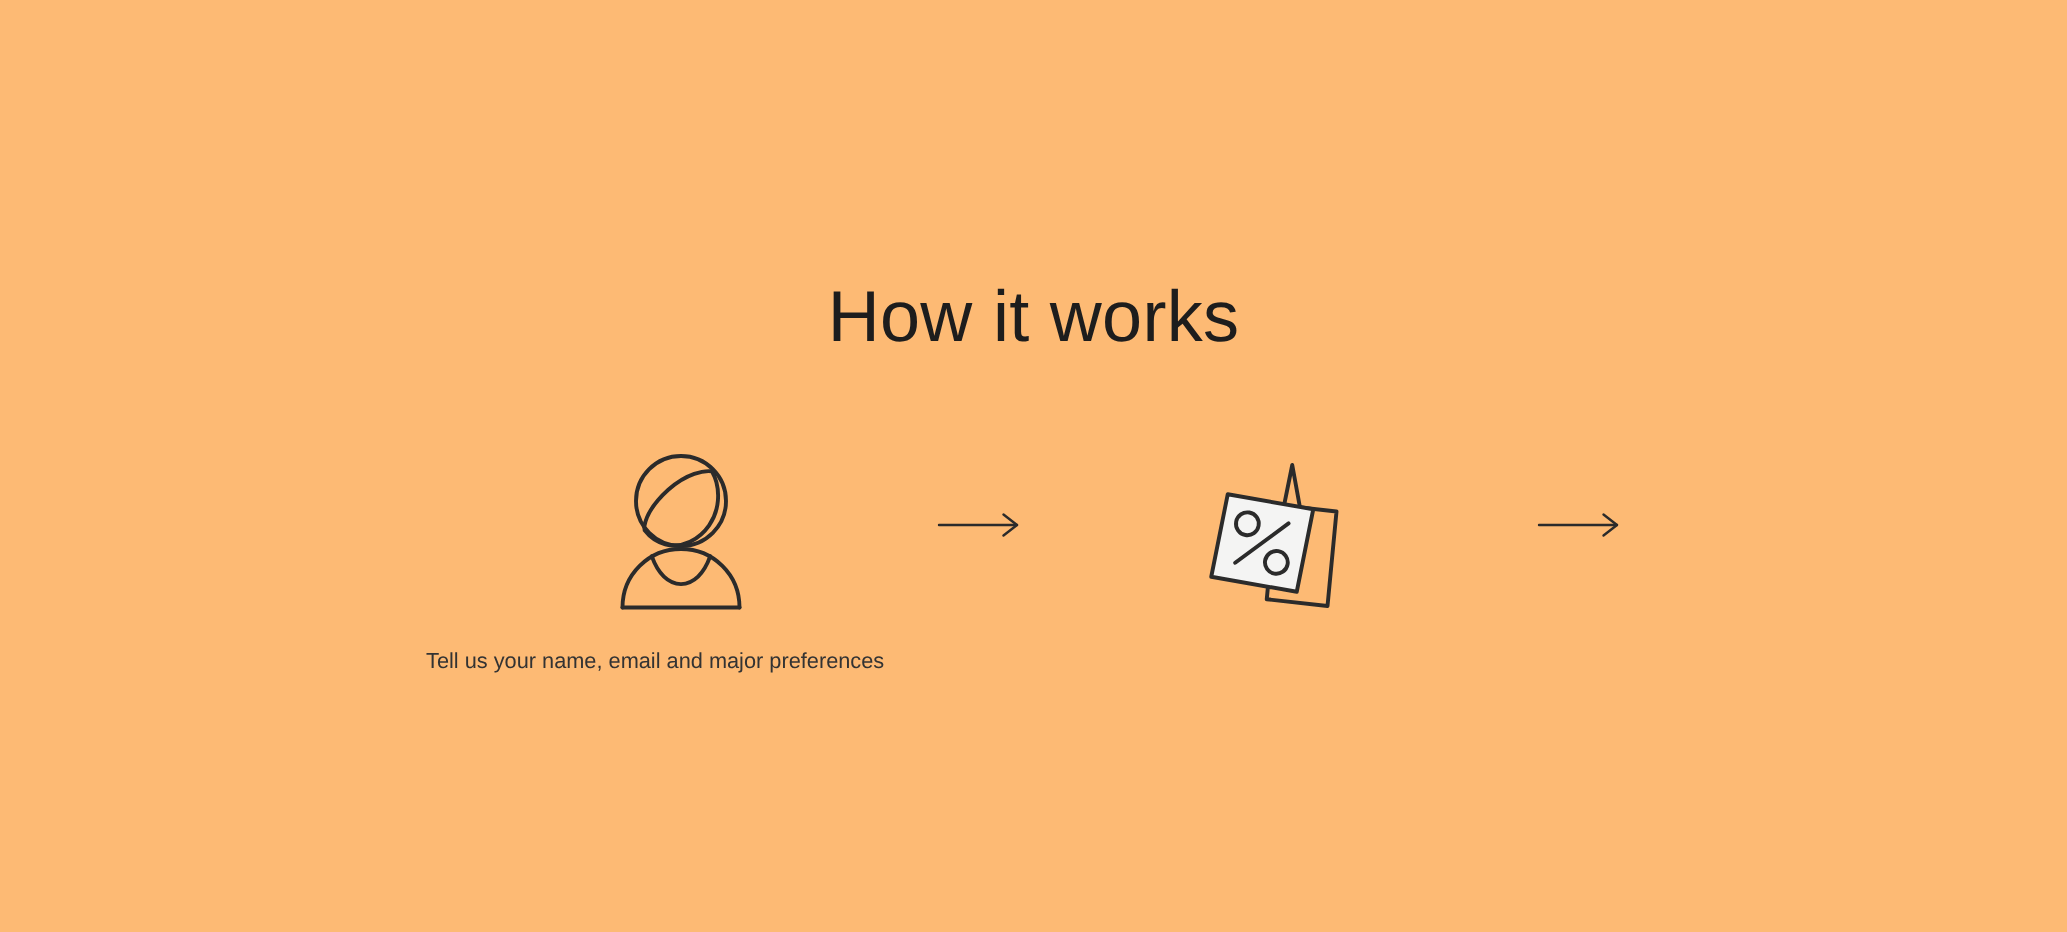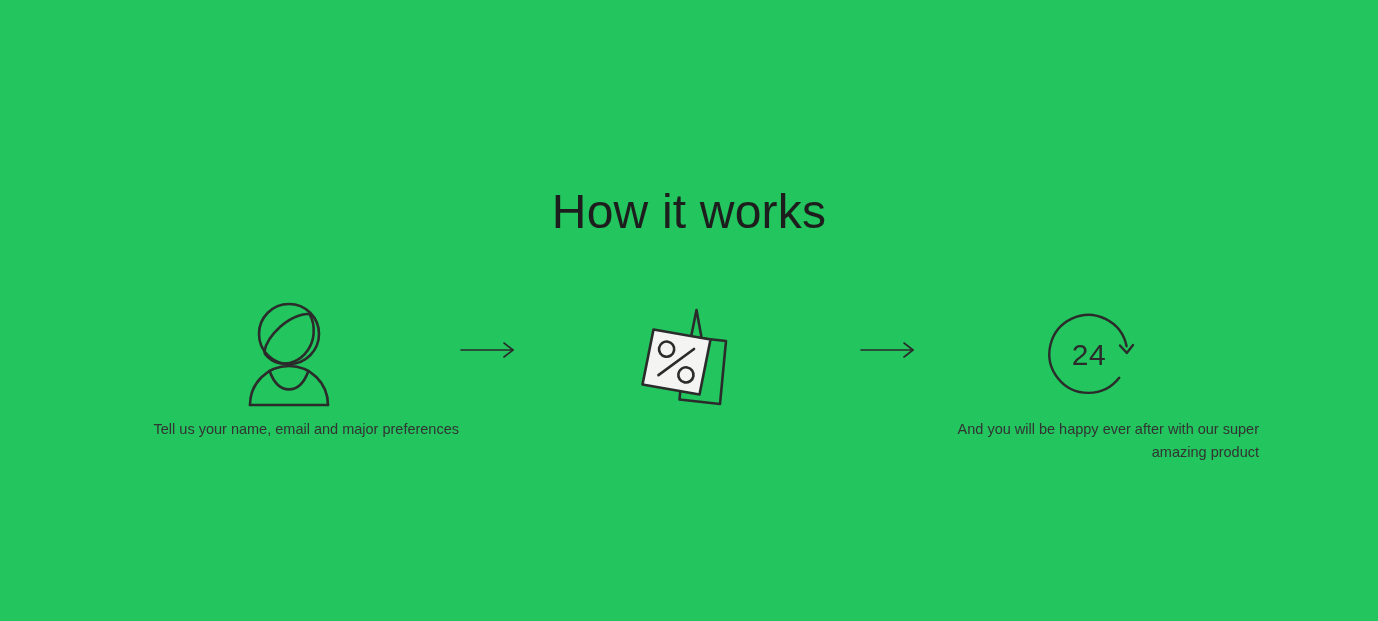--- a/index.html
+++ b/index.html
@@ -11,21 +11,21 @@
     height: 621px;
     background: #f4f4f3;
     font-family: "Liberation Sans", sans-serif;
     color: #2b2b2b;
     overflow: hidden;
   }
   .page {
     position: relative;
     width: 1378px;
     height: 621px;
-    background: #22c55e;
+    background: #fdba74;
   }
   .section-title {
     position: absolute;
     top: 140px;
     left: 0;
     width: 1378px;
     text-align: center;
     font-size: 48px;
     font-weight: 300;
     letter-spacing: 0.2px;
@@ -49,23 +49,23 @@
     flex-direction: column;
     align-items: center;
   }
   .step-icon {
     height: 118px;
     display: flex;
     align-items: center;
     justify-content: center;
   }
   .step-caption {
-    margin-top: 4px;
+    margin-top: 16px;
     width: 340px;
-    text-align: right;
+    text-align: left;
     font-size: 14.5px;
     font-weight: 400;
     line-height: 23px;
     color: #333333;
   }
   .step-connector {
     width: 70px;
     display: flex;
     align-items: flex-start;
     justify-content: center;
@@ -137,30 +137,15 @@
 
     <div class="step-connector">
       <span>
         <svg width="60" height="20" viewBox="0 0 60 20" fill="none" stroke="#2b2b2b" stroke-width="1.6" stroke-linecap="round" stroke-linejoin="round">
           <path d="M2 10 L54 10"></path>
           <path d="M45 3 L54 10 L45 17"></path>
         </svg>
       </span>
     </div>
 
-    <div class="step">
-      <div class="step-icon">
-        <span>
-          <svg width="100" height="100" viewBox="0 0 100 100" fill="none" stroke="#2b2b2b" stroke-width="2.4" stroke-linecap="round" stroke-linejoin="round">
-
-            <path d="M87.6 41.2 A39 39 0 1 0 80.2 72.8"></path>
-
-            <path d="M81.0 40.5 L87.8 48.0 L94.0 40.0"></path>
-
-            <text x="50" y="60" text-anchor="middle" font-family="'Liberation Sans', sans-serif" font-size="30" font-weight="300" letter-spacing="0.5" fill="#2b2b2b" stroke="none">24</text>
-          </svg>
-        </span>
-      </div>
-      <div class="step-caption">And you will be happy ever after with our super amazing product</div>
-    </div>
 
   </div>
 </div>
 
 </body></html>

